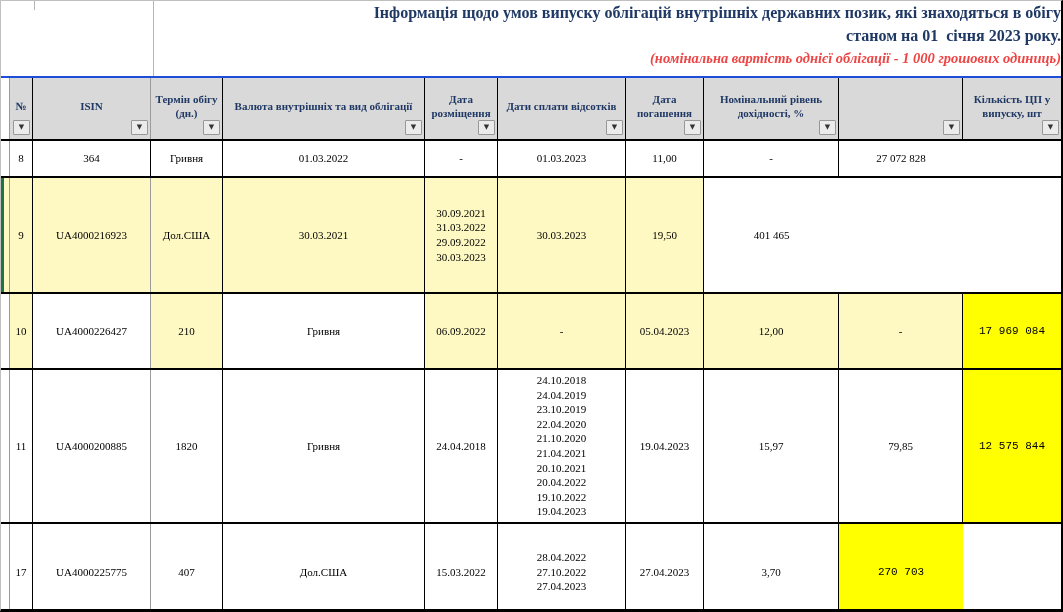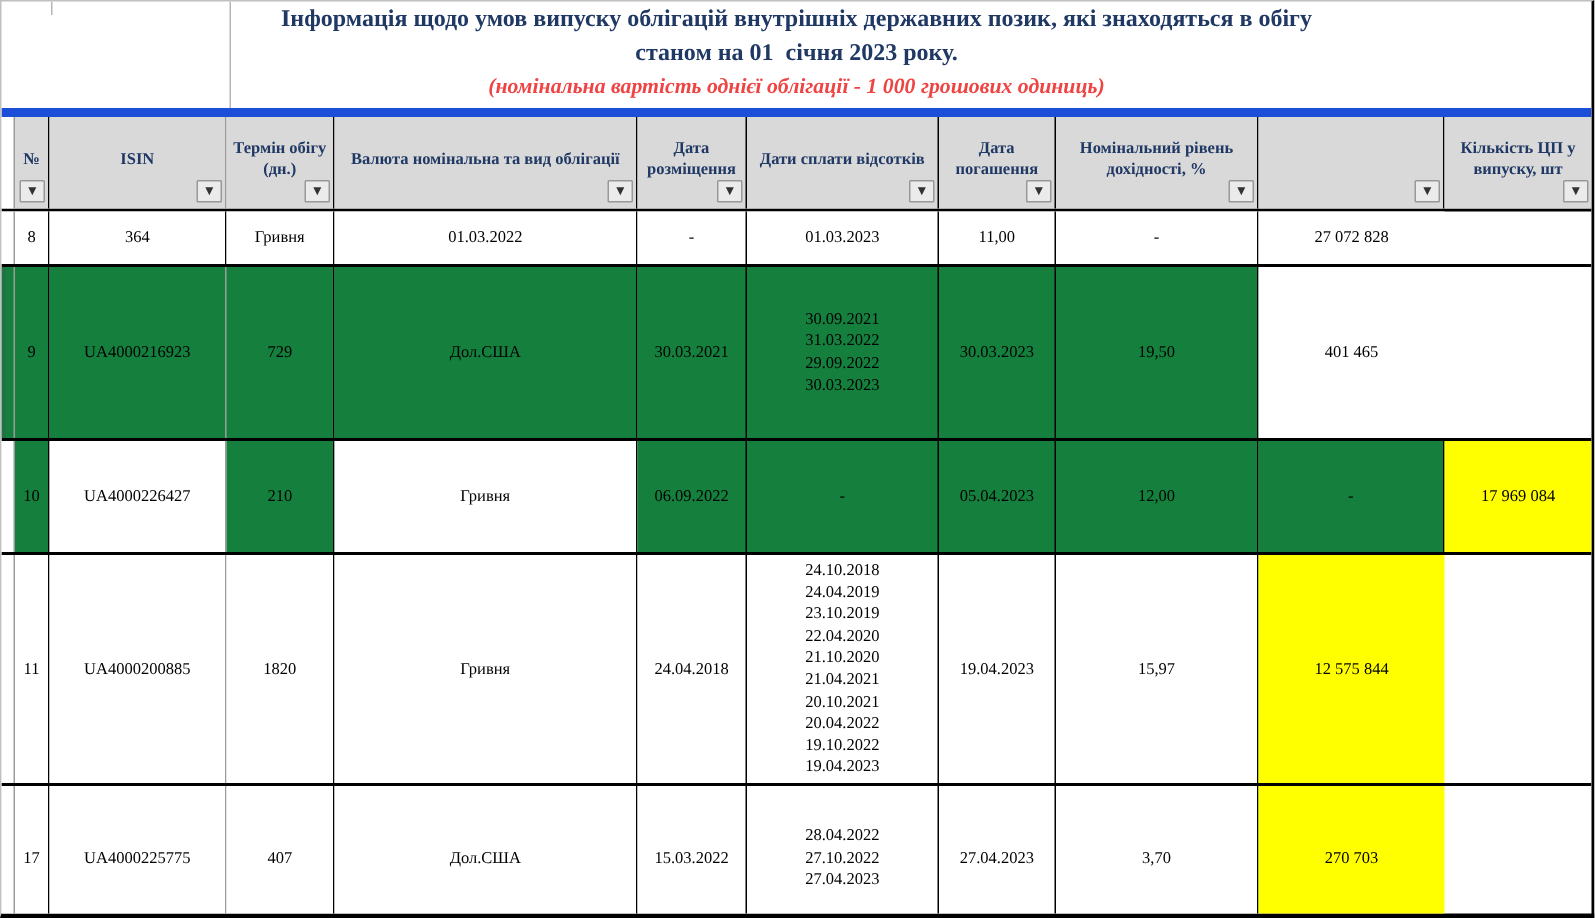--- a/index.html
+++ b/index.html
@@ -6,21 +6,21 @@
   body{font-family:"Liberation Serif", serif; -webkit-font-smoothing:antialiased;}
   .sheet{
     position:relative; width:1060px; height:608px; box-sizing:content-box;
     border-top:1px solid #c0c0c0; border-left:1px solid #c0c0c0;
     border-right:2px solid #000; border-bottom:3px solid #000;
     background:#fff; overflow:hidden;
   }
   
   .title-block{
     position:relative; height:77px; box-sizing:border-box;
-    border-bottom:6px solid #1d4ed8; text-align:center; overflow:hidden;
+    border-bottom:2px solid #1d4ed8; text-align:right; overflow:hidden;
   }
   .gl-v{position:absolute; left:152px; top:0; bottom:0; width:1px; background:#b5b5b5;}
   .gl-tick{position:absolute; left:33px; top:0; height:9px; width:1px; background:#b5b5b5;}
   .t1{font-weight:bold; font-size:16px; color:#1f3864; line-height:23px; white-space:pre-wrap;}
   .t1:first-of-type{padding-top:3px;}
   .t2{font-style:italic; font-weight:bold; font-size:14.5px; color:#ef4444; line-height:22px;}
   
   .row{
     display:grid; position:relative;
     grid-template-columns:9px 23px 118px 72px 202px 73px 128px 78px 135px 124px 1fr;
@@ -28,22 +28,22 @@
   }
   .row:last-child{border-bottom:none;}
   .cell{
     box-sizing:border-box; border-right:1px solid #000;
     display:flex; align-items:center; justify-content:center;
     text-align:center; font-size:11px; color:#000; overflow:hidden;
     line-height:1.32; white-space:pre-line; padding:1px 2px;
   }
   .cell.c0, .cell.c2{border-right-color:#9b9b9b;}
   .cell.c10{border-right:none;}
-  .bg-g{background:#15803d;}
-  .bg-y{background:#ffff00;}
+  .bg-g{background:#fef9c3;}
+  .bg-y{background:#ffff00;font-family:Liberation Mono, monospace;}
   .bg-w{background:#ffffff;}
   
   .header{height:63px;}
   .hcell{position:relative; background:#d9d9d9; font-weight:bold; color:#1f3864; font-size:11px; line-height:1.25; padding:2px 2px 6px;}
   .hcell.c0{background:#fff;}
   .fbtn{
     position:absolute; right:2px; bottom:4px; width:17px; height:15px;
     background:#ebebeb; border:1px solid #989898; border-radius:1px;
     display:flex; align-items:center; justify-content:center; padding:0; cursor:pointer;
   }
@@ -73,21 +73,21 @@
     </div>
     <div class="cell hcell c2">
       <span>ISIN</span>
       <button class="fbtn"><span class="farrow">▼</span></button>
     </div>
     <div class="cell hcell c3">
       <span>Термін обігу (дн.)</span>
       <button class="fbtn"><span class="farrow">▼</span></button>
     </div>
     <div class="cell hcell c4">
-      <span>Валюта номінальна та вид облігації</span>
+      <span>Валюта внутрішніх та вид облігації</span>
       <button class="fbtn"><span class="farrow">▼</span></button>
     </div>
     <div class="cell hcell c5">
       <span>Дата розміщення</span>
       <button class="fbtn"><span class="farrow">▼</span></button>
     </div>
     <div class="cell hcell c6">
       <span>Дати сплати відсотків</span>
       <button class="fbtn"><span class="farrow">▼</span></button>
     </div>
@@ -118,21 +118,20 @@
         <div class="cell c6 bg-w">-</div>
         <div class="cell c7 bg-w">01.03.2023</div>
         <div class="cell c8 bg-w">11,00</div>
         <div class="cell c9 bg-w">-</div>
         <div class="cell c10 bg-w">27 072 828</div>
       </div>
       <div class="row" style="height: 116px;">
         <div class="cell c0 bg-g"></div>
         <div class="cell c1 bg-g">9</div>
         <div class="cell c2 bg-g">UA4000216923</div>
-        <div class="cell c3 bg-g">729</div>
         <div class="cell c4 bg-g">Дол.США</div>
         <div class="cell c5 bg-g">30.03.2021</div>
         <div class="cell c6 bg-g">30.09.2021
 31.03.2022
 29.09.2022
 30.03.2023</div>
         <div class="cell c7 bg-g">30.03.2023</div>
         <div class="cell c9 bg-g">19,50</div>
         <div class="cell c10 bg-w">401 465</div>
         <div class="marker" style="background: rgb(33, 115, 70);"></div>
@@ -162,20 +161,21 @@
 23.10.2019
 22.04.2020
 21.10.2020
 21.04.2021
 20.10.2021
 20.04.2022
 19.10.2022
 19.04.2023</div>
         <div class="cell c7 bg-w">19.04.2023</div>
         <div class="cell c8 bg-w">15,97</div>
+        <div class="cell c9 bg-w">79,85</div>
         <div class="cell c10 bg-y">12 575 844</div>
       </div>
       <div class="row" style="height: 96px;">
         <div class="cell c0 bg-w"></div>
         <div class="cell c1 bg-w">17</div>
         <div class="cell c2 bg-w">UA4000225775</div>
         <div class="cell c3 bg-w">407</div>
         <div class="cell c4 bg-w">Дол.США</div>
         <div class="cell c5 bg-w">15.03.2022</div>
         <div class="cell c6 bg-w">28.04.2022

